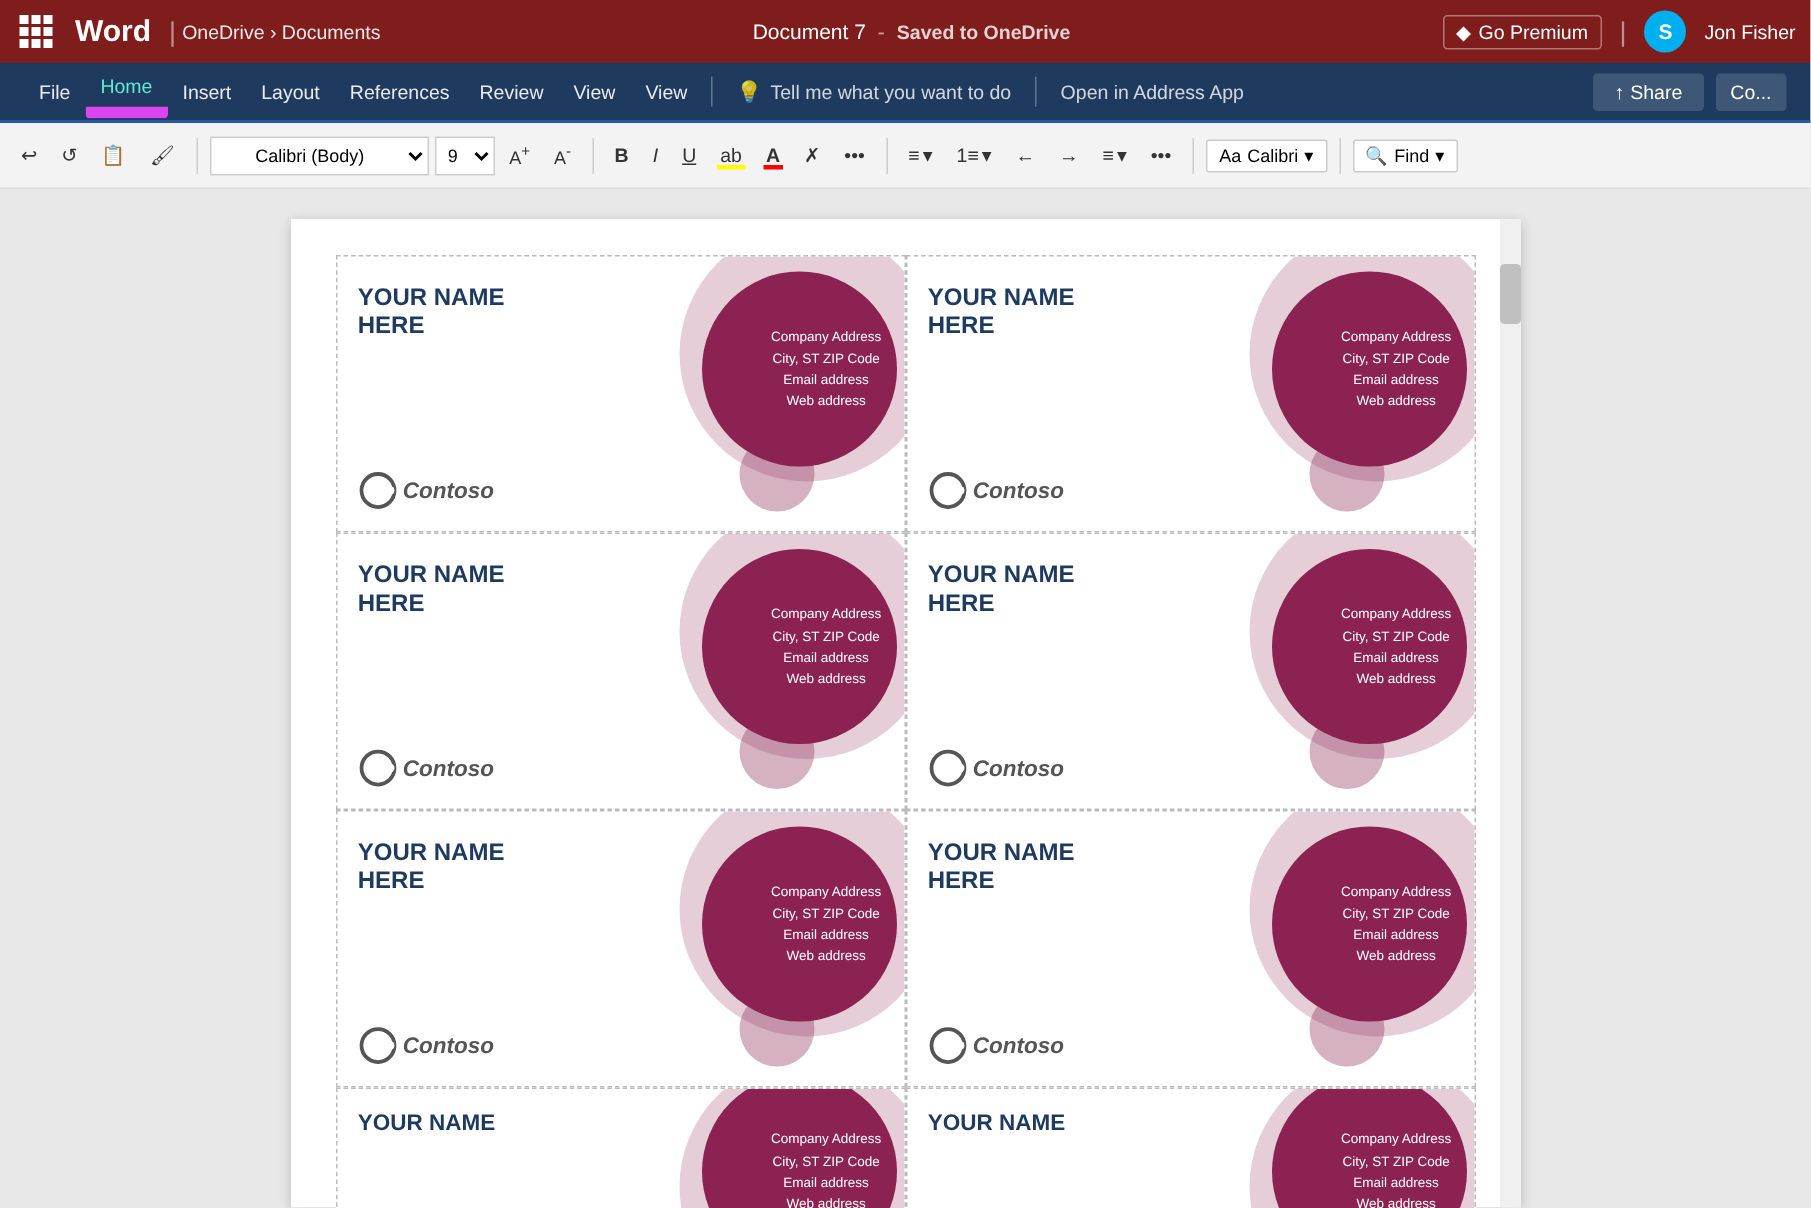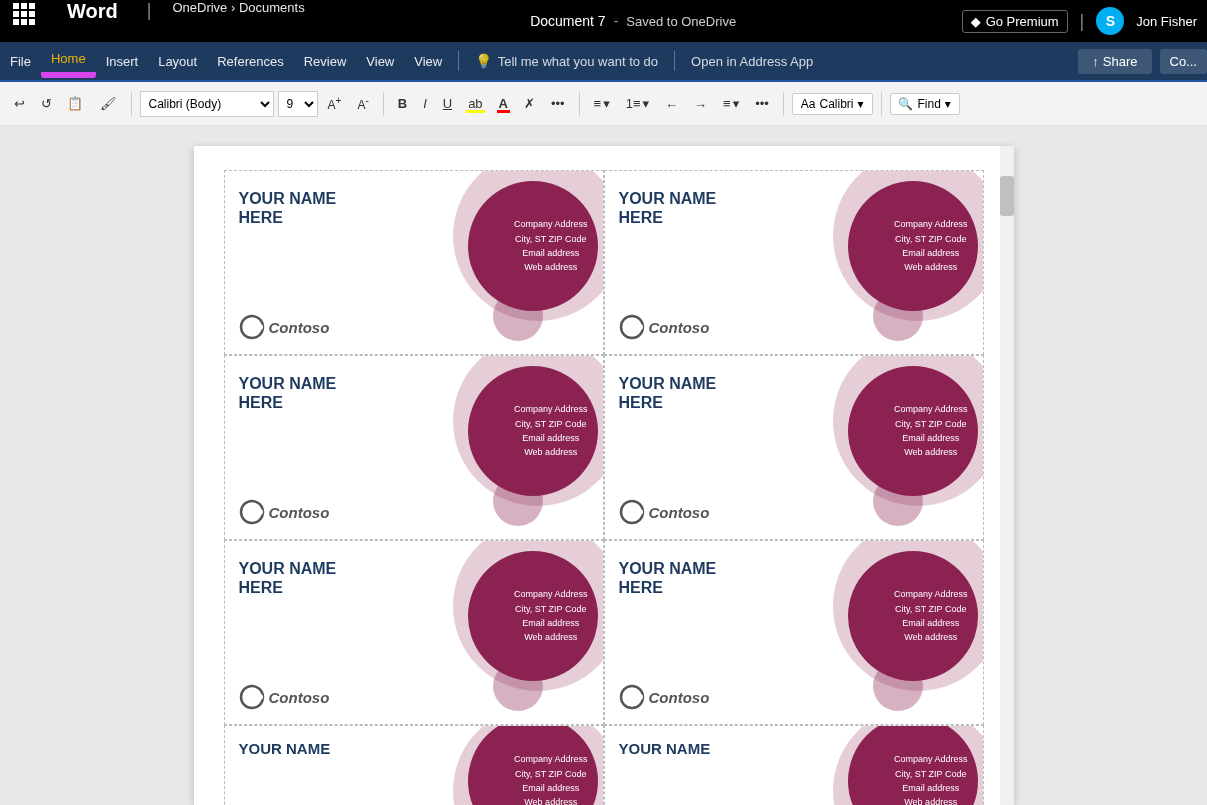--- a/index.html
+++ b/index.html
@@ -1,73 +1,74 @@
 <!DOCTYPE html>
 <html><head>
   <meta charset="utf-8">
   <style>
     * { box-sizing: border-box; margin: 0; padding: 0; }
     body { font-family: 'Segoe UI', Arial, sans-serif; background: #e8e8e8; overflow: hidden; width: 1207px; height: 805px; }
 
     
     .title-bar {
-      background: #000000;
+      background: #7f1d1d;
       color: white;
       height: 42px;
       display: flex;
+      align-items: center;
       padding: 0 10px;
-      gap: 21px;
+      gap: 4px;
     }
     .title-bar-waffle { width: 28px; height: 28px; display: flex; align-items: center; justify-content: center; cursor: pointer; }
     .waffle-grid { display: grid; grid-template-columns: repeat(3,6px); grid-template-rows: repeat(3,6px); gap: 2px; }
     .waffle-dot { background: white; width: 6px; height: 6px; }
     .title-word { font-size: 20px; font-weight: 600; color: white; padding: 0 8px; }
     .title-separator { color: rgba(255,255,255,0.5); font-size: 18px; }
     .title-breadcrumb { font-size: 13px; color: rgba(255,255,255,0.9); }
     .title-center { flex: 1; text-align: center; font-size: 14px; color: white; display: flex; align-items: center; justify-content: center; gap: 8px; }
     .title-doc { font-size: 14px; }
     .title-dash { color: rgba(255,255,255,0.6); }
-    .title-saved { color: rgba(255,255,255,0.8); font-size: 13px; }
+    .title-saved { color: rgba(255,255,255,0.8); font-size: 13px; font-weight: bold; }
     .title-right { display: flex; align-items: center; gap: 12px; }
     .go-premium { display: flex; align-items: center; gap: 5px; font-size: 13px; color: white; cursor: pointer; border: 1px solid rgba(255,255,255,0.4); padding: 3px 8px; border-radius: 3px; }
     .skype-icon { width: 28px; height: 28px; background: #00aff0; border-radius: 50%; display: flex; align-items: center; justify-content: center; font-size: 14px; color: white; font-weight: bold; cursor: pointer; }
     .user-name { font-size: 13px; color: white; }
 
     
     .menu-bar {
       background: #1e3a5f;
       height: 40px;
       display: flex;
       align-items: center;
-      padding: 0 0;
+      padding: 0 16px;
       border-bottom: 2px solid #2557a7;
     }
     .menu-item { color: rgba(255,255,255,0.9); font-size: 13px; padding: 6px 10px; cursor: pointer; border-radius: 3px; }
-    .menu-item.active { color: #eab308; border-bottom: 6px solid #d946ef; }
+    .menu-item.active { color: #5eead4; border-bottom: 8px solid #d946ef; }
     .menu-separator-v { width: 1px; height: 20px; background: rgba(255,255,255,0.3); margin: 0 6px; }
     .tell-me { display: flex; align-items: center; gap: 5px; color: rgba(255,255,255,0.8); font-size: 13px; padding: 4px 10px; cursor: pointer; }
     .tell-me-icon { font-size: 14px; }
     .open-desktop { color: rgba(255,255,255,0.8); font-size: 13px; padding: 4px 10px; cursor: pointer; }
     .menu-right { margin-left: auto; display: flex; align-items: center; gap: 8px; }
     .share-btn { background: rgba(255,255,255,0.15); color: white; border: none; padding: 5px 14px; border-radius: 3px; font-size: 13px; cursor: pointer; display: flex; align-items: center; gap: 4px; }
     .co-btn { background: rgba(255,255,255,0.15); color: white; border: none; padding: 5px 10px; border-radius: 3px; font-size: 13px; cursor: pointer; }
 
     
     .toolbar {
       background: #f3f3f3;
       height: 44px;
       display: flex;
       align-items: center;
       padding: 0 8px;
       gap: 4px;
       border-bottom: 1px solid #ddd;
     }
     .tb-btn { background: none; border: none; padding: 4px 6px; cursor: pointer; font-size: 13px; color: #333; border-radius: 3px; display: flex; align-items: center; gap: 2px; }
     .tb-separator { width: 1px; height: 24px; background: #ccc; margin: 0 4px; }
-    .font-select { height: 26px; font-size: 12px; border: 1px solid #ccc; background: white; padding: 0 4px; width: 134px; }
+    .font-select { height: 26px; font-size: 12px; border: 1px solid #ccc; background: white; padding: 0 4px; width: 146px; text-align: center; }
     .font-size-select { height: 26px; font-size: 12px; border: 1px solid #ccc; background: white; padding: 0 4px; width: 40px; }
     .tb-bold { font-weight: bold; }
     .tb-italic { font-style: italic; }
     .tb-underline { text-decoration: underline; }
     .highlight-btn { position: relative; }
     .highlight-line { position: absolute; bottom: 2px; left: 4px; right: 4px; height: 3px; background: #ffff00; }
     .font-color-line { position: absolute; bottom: 2px; left: 4px; right: 4px; height: 3px; background: #ff0000; }
     .styles-btn { border: 1px solid #ccc; background: white; padding: 3px 8px; font-size: 12px; border-radius: 2px; cursor: pointer; display: flex; align-items: center; gap: 4px; }
     .find-btn { border: 1px solid #ccc; background: white; padding: 3px 8px; font-size: 12px; border-radius: 2px; cursor: pointer; display: flex; align-items: center; gap: 4px; }
 

